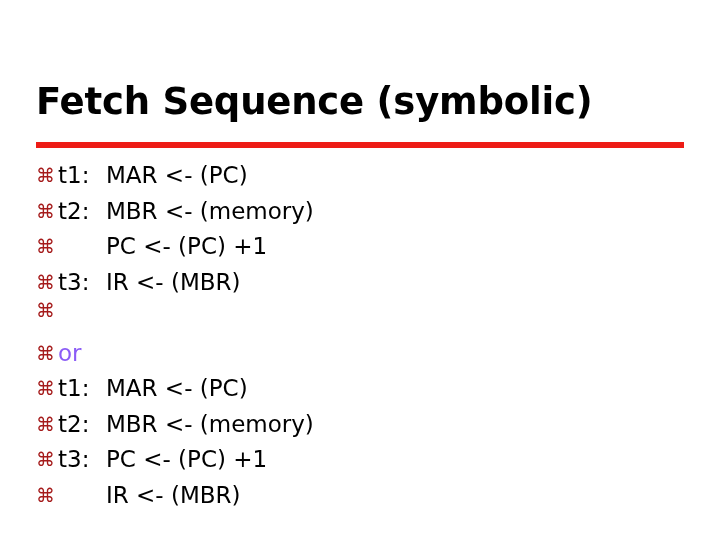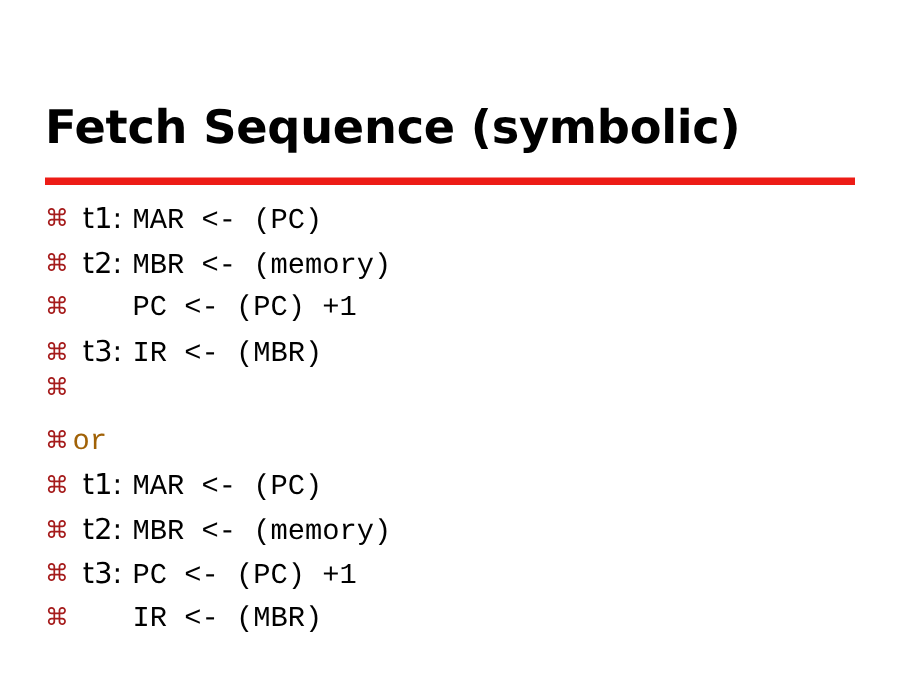--- a/index.html
+++ b/index.html
@@ -73,26 +73,24 @@
     font-size: 23px;
     line-height: 30px;
     color: #000000;
     display: flex;
     align-items: baseline;
   }
   .col-time {
     display: inline-block;
     width: 48px;
     flex: 0 0 48px;
-    text-align: center;
   }
   .col-expr {
     display: inline-block;
     flex: 0 0 auto;
-    font-family: Liberation Mono, monospace;
   }
   .row-text.full .col-expr {
     flex: 0 0 auto;
   }
 </style>
 </head>
 <body style="background: rgb(255, 255, 255);">
 
 <div class="slide">
 
@@ -128,21 +126,21 @@
         <span class="row-text" style="color: rgb(0, 0, 0);">
           <span class="col-time">t3:</span>
           <span class="col-expr">IR &lt;- (MBR)</span>
         </span>
       </div>
       <div class="bullet-row">
         <span class="bullet-marker" style="color: rgb(165, 27, 27);">⌘</span>
       </div>
       <div class="bullet-row">
         <span class="bullet-marker" style="color: rgb(165, 27, 27);">⌘</span>
-        <span class="row-text full" style="color: #a16207;">
+        <span class="row-text full" style="color: #8b5cf6;">
           <span class="col-expr">or</span>
         </span>
       </div>
       <div class="bullet-row">
         <span class="bullet-marker" style="color: rgb(165, 27, 27);">⌘</span>
         <span class="row-text" style="color: rgb(0, 0, 0);">
           <span class="col-time">t1:</span>
           <span class="col-expr">MAR &lt;- (PC)</span>
         </span>
       </div>

